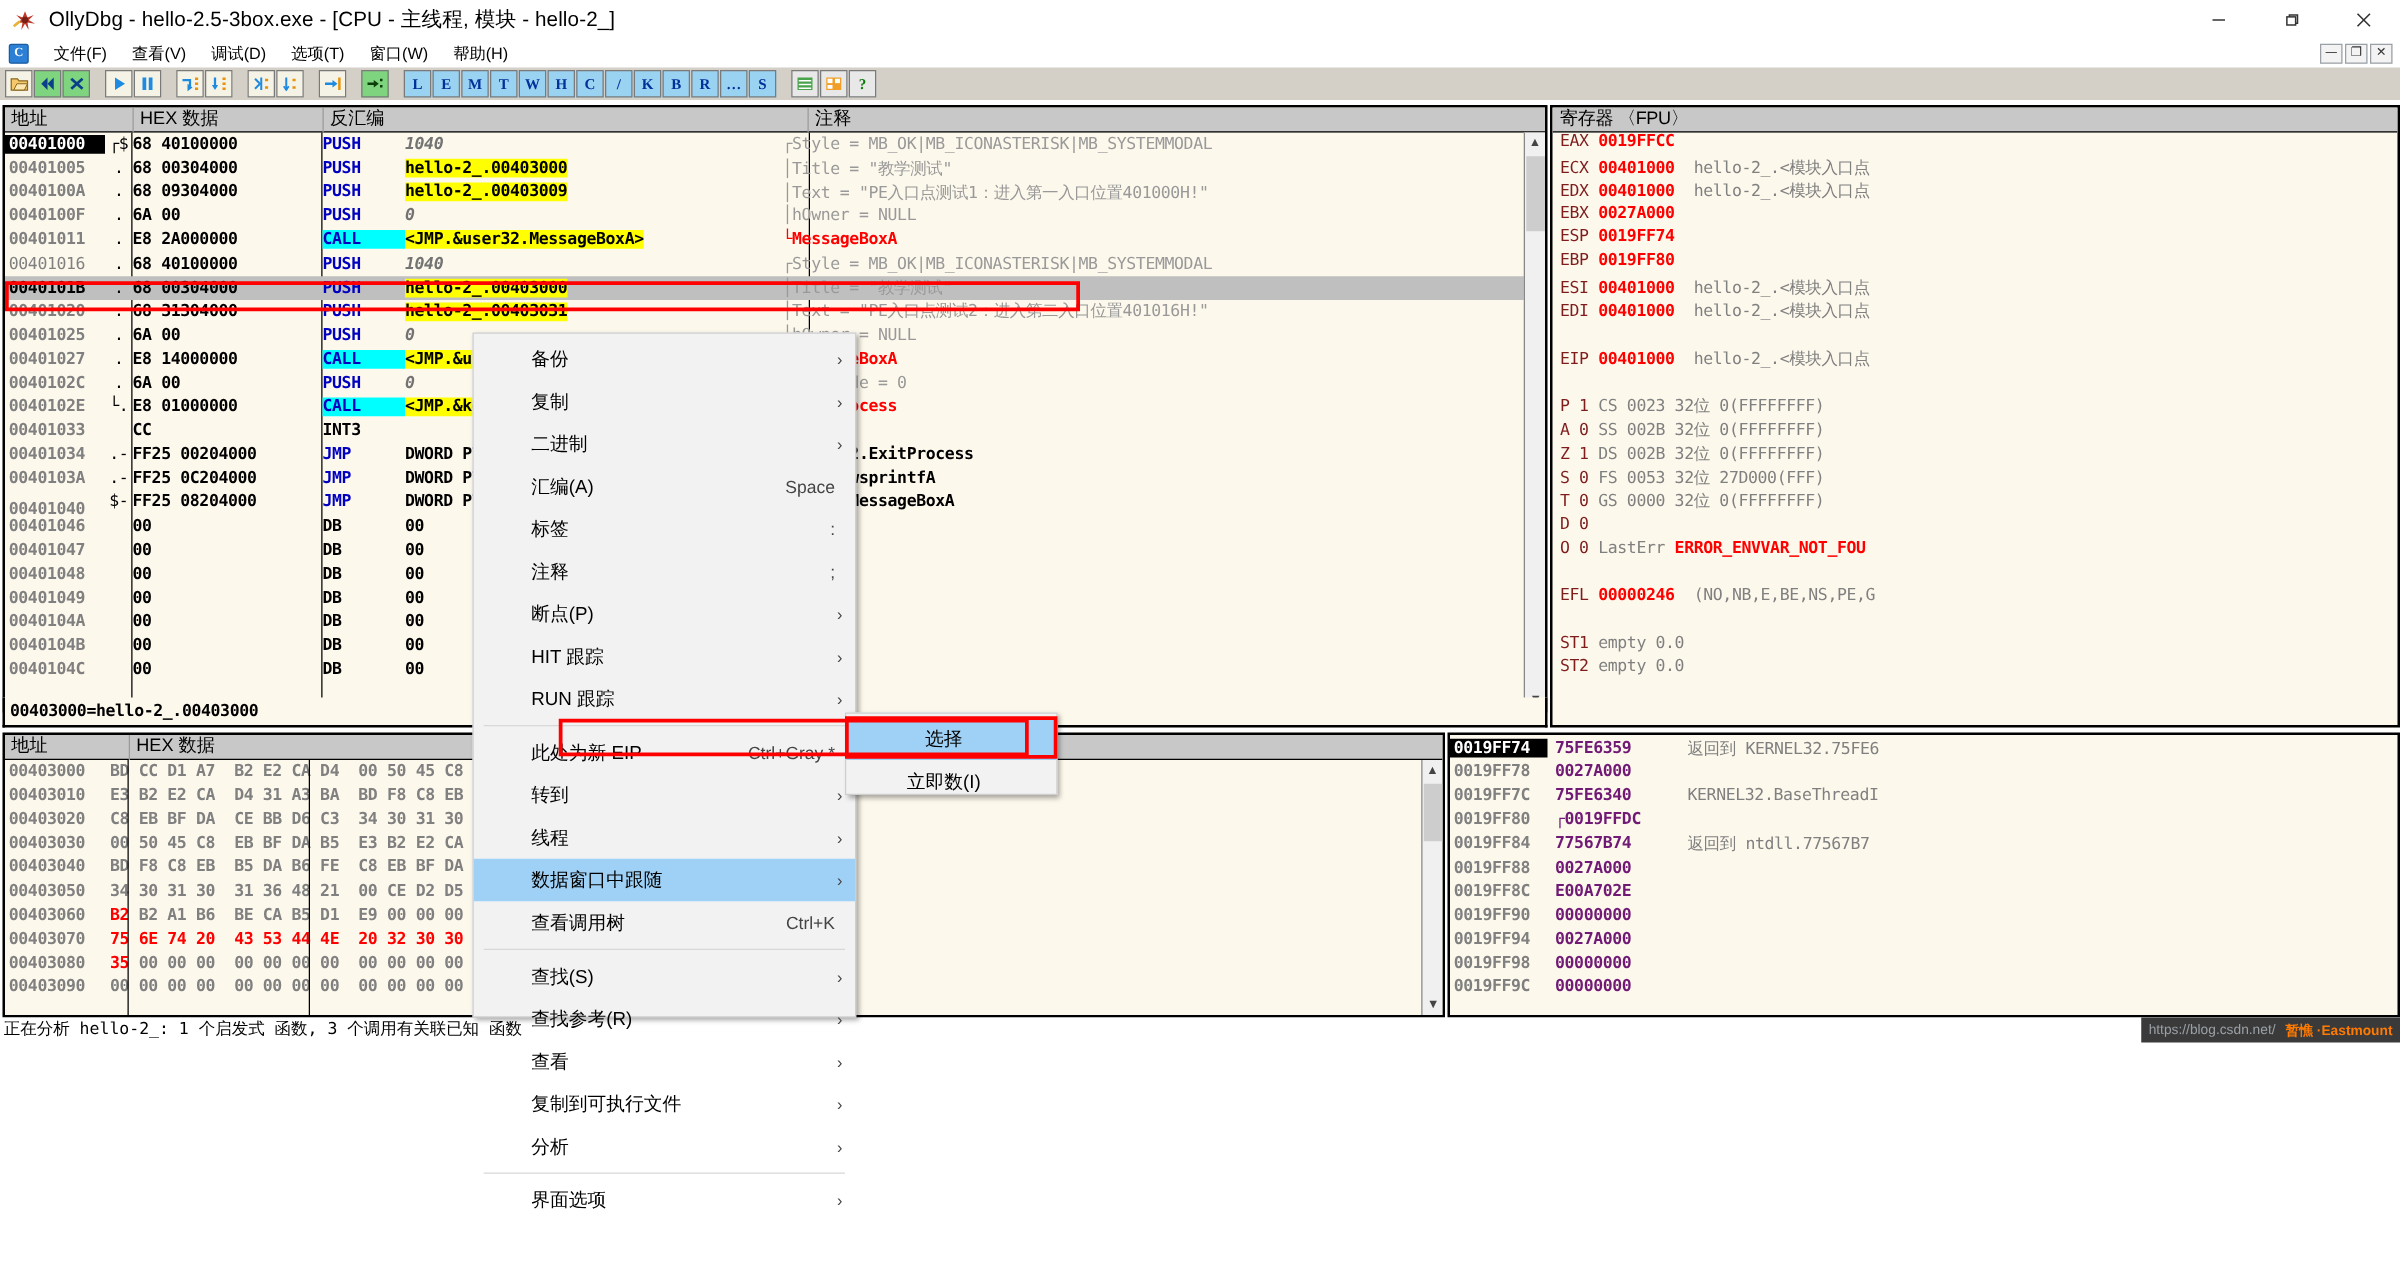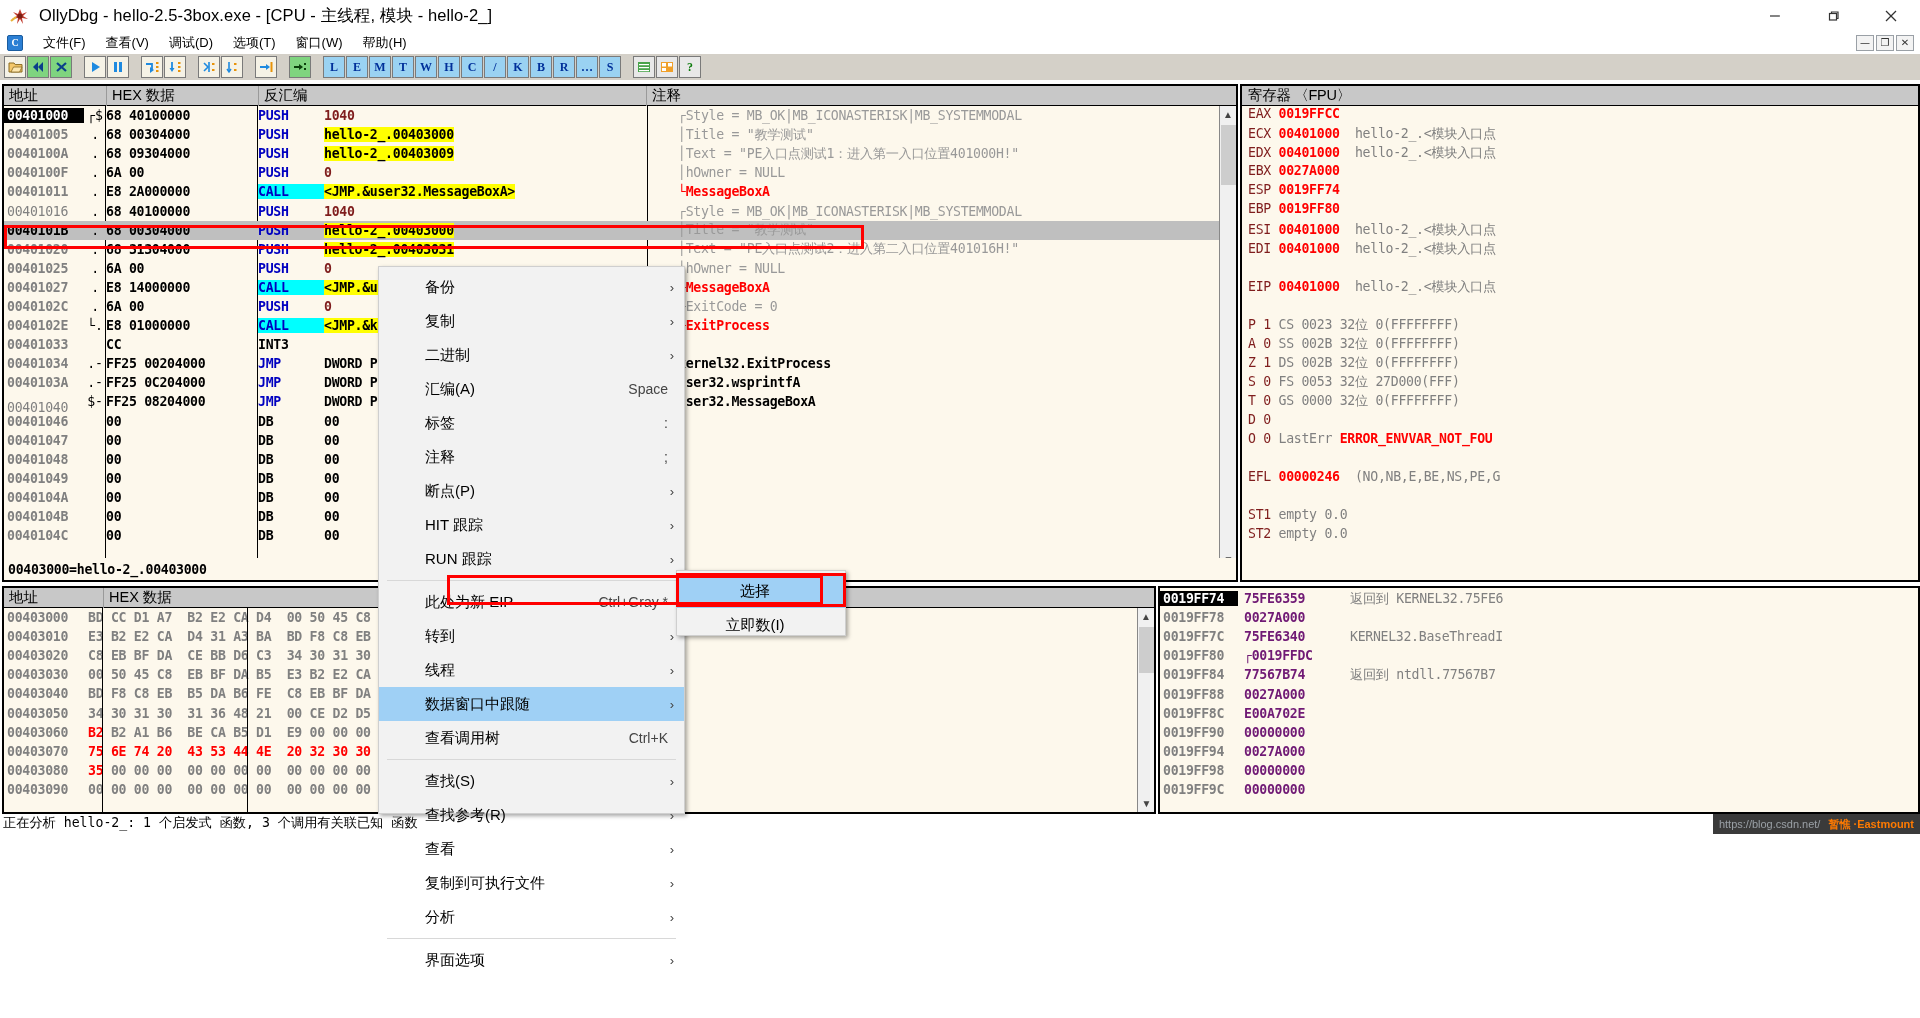--- a/index.html
+++ b/index.html
@@ -54,25 +54,25 @@
 
   
   #cpu { left:2px; top:84px; width:1236px; height:486px; }
   #cpu .row { height:19.1px; display:flex; align-items:center; position:relative;}
   .c-addr { width:80px; padding-left:3px; color:#808080; }
   .c-addr.cur { background:#000; color:#fff; }
   .c-mark { width:22px; text-align:center; color:#000; }
   .c-hex { width:152px; color:#000; }
   .c-dis { width:66px; font-weight:bold; }
   .c-arg { flex:0 0 auto; }
-  .c-cmt { position:absolute; left:674px; }
+  .c-cmt { position:absolute; left:622px; }
   .kw { color:#0000c0; font-weight:bold; }
   .kwc { color:#0000c0; font-weight:bold; background:#00ffff; }
   .hl { background:#ffff00; }
-  .num { color:#7f1d1d; }
+  .num { color:#737373;font-style:italic; }
   .grey { color:#999; }
   .red { color:#ff0000; font-weight:bold; }
   .blk { color:#000; }
   #cpu .selrow { background:#bfbfbf; }
   #cpu .selrow .c-addr { background:#bfbfbf; color:#000; }
 
   
   .vline { position:absolute; top:20px; bottom:0; width:1px; background:#000; }
 
   
@@ -327,21 +327,21 @@
       <div class="row mono"><div class="c-addr" style="font-weight: normal;">00401016</div><div class="c-mark">.</div><div class="c-hex" style="font-weight: bold;">68 40100000</div><div class="c-dis kw">PUSH</div><div class="c-arg num" style="font-weight: bold;">1040</div><div class="c-cmt grey">┌Style = MB_OK|MB_ICONASTERISK|MB_SYSTEMMODAL</div></div>
       <div class="row mono selrow"><div class="c-addr" style="font-weight: bold;">0040101B</div><div class="c-mark">.</div><div class="c-hex" style="font-weight: bold;">68 00304000</div><div class="c-dis kw">PUSH</div><div class="c-arg hl" style="font-weight: bold;">hello-2_.00403000</div><div class="c-cmt grey">│Title = "教学测试"</div></div>
       <div class="row mono"><div class="c-addr" style="font-weight: bold;">00401020</div><div class="c-mark">.</div><div class="c-hex" style="font-weight: bold;">68 31304000</div><div class="c-dis kw">PUSH</div><div class="c-arg hl" style="font-weight: bold;">hello-2_.00403031</div><div class="c-cmt grey">│Text = "PE入口点测试2：进入第二入口位置401016H!"</div></div>
       <div class="row mono"><div class="c-addr" style="font-weight: bold;">00401025</div><div class="c-mark">.</div><div class="c-hex" style="font-weight: bold;">6A 00</div><div class="c-dis kw">PUSH</div><div class="c-arg num" style="font-weight: bold;">0</div><div class="c-cmt grey">│hOwner = NULL</div></div>
       <div class="row mono"><div class="c-addr" style="font-weight: bold;">00401027</div><div class="c-mark">.</div><div class="c-hex" style="font-weight: bold;">E8 14000000</div><div class="c-dis kwc">CALL</div><div class="c-arg hl" style="font-weight: bold;">&lt;JMP.&amp;user32.MessageBoxA&gt;</div><div class="c-cmt red" style="font-weight: bold;">└MessageBoxA</div></div>
       <div class="row mono"><div class="c-addr" style="font-weight: bold;">0040102C</div><div class="c-mark">.</div><div class="c-hex" style="font-weight: bold;">6A 00</div><div class="c-dis kw">PUSH</div><div class="c-arg num" style="font-weight: bold;">0</div><div class="c-cmt grey">┌ExitCode = 0</div></div>
       <div class="row mono"><div class="c-addr" style="font-weight: bold;">0040102E</div><div class="c-mark">└.</div><div class="c-hex" style="font-weight: bold;">E8 01000000</div><div class="c-dis kwc">CALL</div><div class="c-arg hl" style="font-weight: bold;">&lt;JMP.&amp;kernel32.ExitProcess&gt;</div><div class="c-cmt red" style="font-weight: bold;">└ExitProcess</div></div>
       <div class="row mono"><div class="c-addr" style="font-weight: bold;">00401033</div><div class="c-mark"></div><div class="c-hex" style="font-weight: bold;">CC</div><div class="c-dis blk">INT3</div><div class="c-arg " style="font-weight: bold;"></div></div>
       <div class="row mono"><div class="c-addr" style="font-weight: bold;">00401034</div><div class="c-mark">.-</div><div class="c-hex" style="font-weight: bold;">FF25 00204000</div><div class="c-dis kw">JMP</div><div class="c-arg blk" style="font-weight: bold;">DWORD PTR DS:[&lt;&amp;kernel32.ExitProcess&gt;]</div><div class="c-cmt blk" style="font-weight: bold;">kernel32.ExitProcess</div></div>
       <div class="row mono"><div class="c-addr" style="font-weight: bold;">0040103A</div><div class="c-mark">.-</div><div class="c-hex" style="font-weight: bold;">FF25 0C204000</div><div class="c-dis kw">JMP</div><div class="c-arg blk" style="font-weight: bold;">DWORD PTR DS:[&lt;&amp;user32.wsprintfA&gt;]</div><div class="c-cmt blk" style="font-weight: bold;">user32.wsprintfA</div></div>
-      <div class="row mono"><div class="c-addr" style="font-weight: normal; margin-top: 12px;">00401040</div><div class="c-mark">$-</div><div class="c-hex" style="font-weight: bold;">FF25 08204000</div><div class="c-dis kw">JMP</div><div class="c-arg blk" style="font-weight: bold;">DWORD PTR DS:[&lt;&amp;user32.MessageBoxA&gt;]</div><div class="c-cmt blk" style="font-weight: bold;">user32.MessageBoxA</div></div>
+      <div class="row mono"><div class="c-addr" style="font-weight: bold; margin-top: 12px;">00401040</div><div class="c-mark">$-</div><div class="c-hex" style="font-weight: bold;">FF25 08204000</div><div class="c-dis kw">JMP</div><div class="c-arg blk" style="font-weight: bold;">DWORD PTR DS:[&lt;&amp;user32.MessageBoxA&gt;]</div><div class="c-cmt blk" style="font-weight: bold;">user32.MessageBoxA</div></div>
       <div class="row mono"><div class="c-addr" style="font-weight: bold;">00401046</div><div class="c-mark"></div><div class="c-hex" style="font-weight: bold;">00</div><div class="c-dis blk">DB</div><div class="c-arg blk" style="font-weight: bold;">00</div></div>
       <div class="row mono"><div class="c-addr" style="font-weight: bold;">00401047</div><div class="c-mark"></div><div class="c-hex" style="font-weight: bold;">00</div><div class="c-dis blk">DB</div><div class="c-arg blk" style="font-weight: bold;">00</div></div>
       <div class="row mono"><div class="c-addr" style="font-weight: bold;">00401048</div><div class="c-mark"></div><div class="c-hex" style="font-weight: bold;">00</div><div class="c-dis blk">DB</div><div class="c-arg blk" style="font-weight: bold;">00</div></div>
       <div class="row mono"><div class="c-addr" style="font-weight: bold;">00401049</div><div class="c-mark"></div><div class="c-hex" style="font-weight: bold;">00</div><div class="c-dis blk">DB</div><div class="c-arg blk" style="font-weight: bold;">00</div></div>
       <div class="row mono"><div class="c-addr" style="font-weight: bold;">0040104A</div><div class="c-mark"></div><div class="c-hex" style="font-weight: bold;">00</div><div class="c-dis blk">DB</div><div class="c-arg blk" style="font-weight: bold;">00</div></div>
       <div class="row mono"><div class="c-addr" style="font-weight: bold;">0040104B</div><div class="c-mark"></div><div class="c-hex" style="font-weight: bold;">00</div><div class="c-dis blk">DB</div><div class="c-arg blk" style="font-weight: bold;">00</div></div>
       <div class="row mono"><div class="c-addr" style="font-weight: bold;">0040104C</div><div class="c-mark"></div><div class="c-hex" style="font-weight: bold;">00</div><div class="c-dis blk">DB</div><div class="c-arg blk" style="font-weight: bold;">00</div></div>
     </div>
   <div class="vsb">
     <div class="arr">▲</div>

